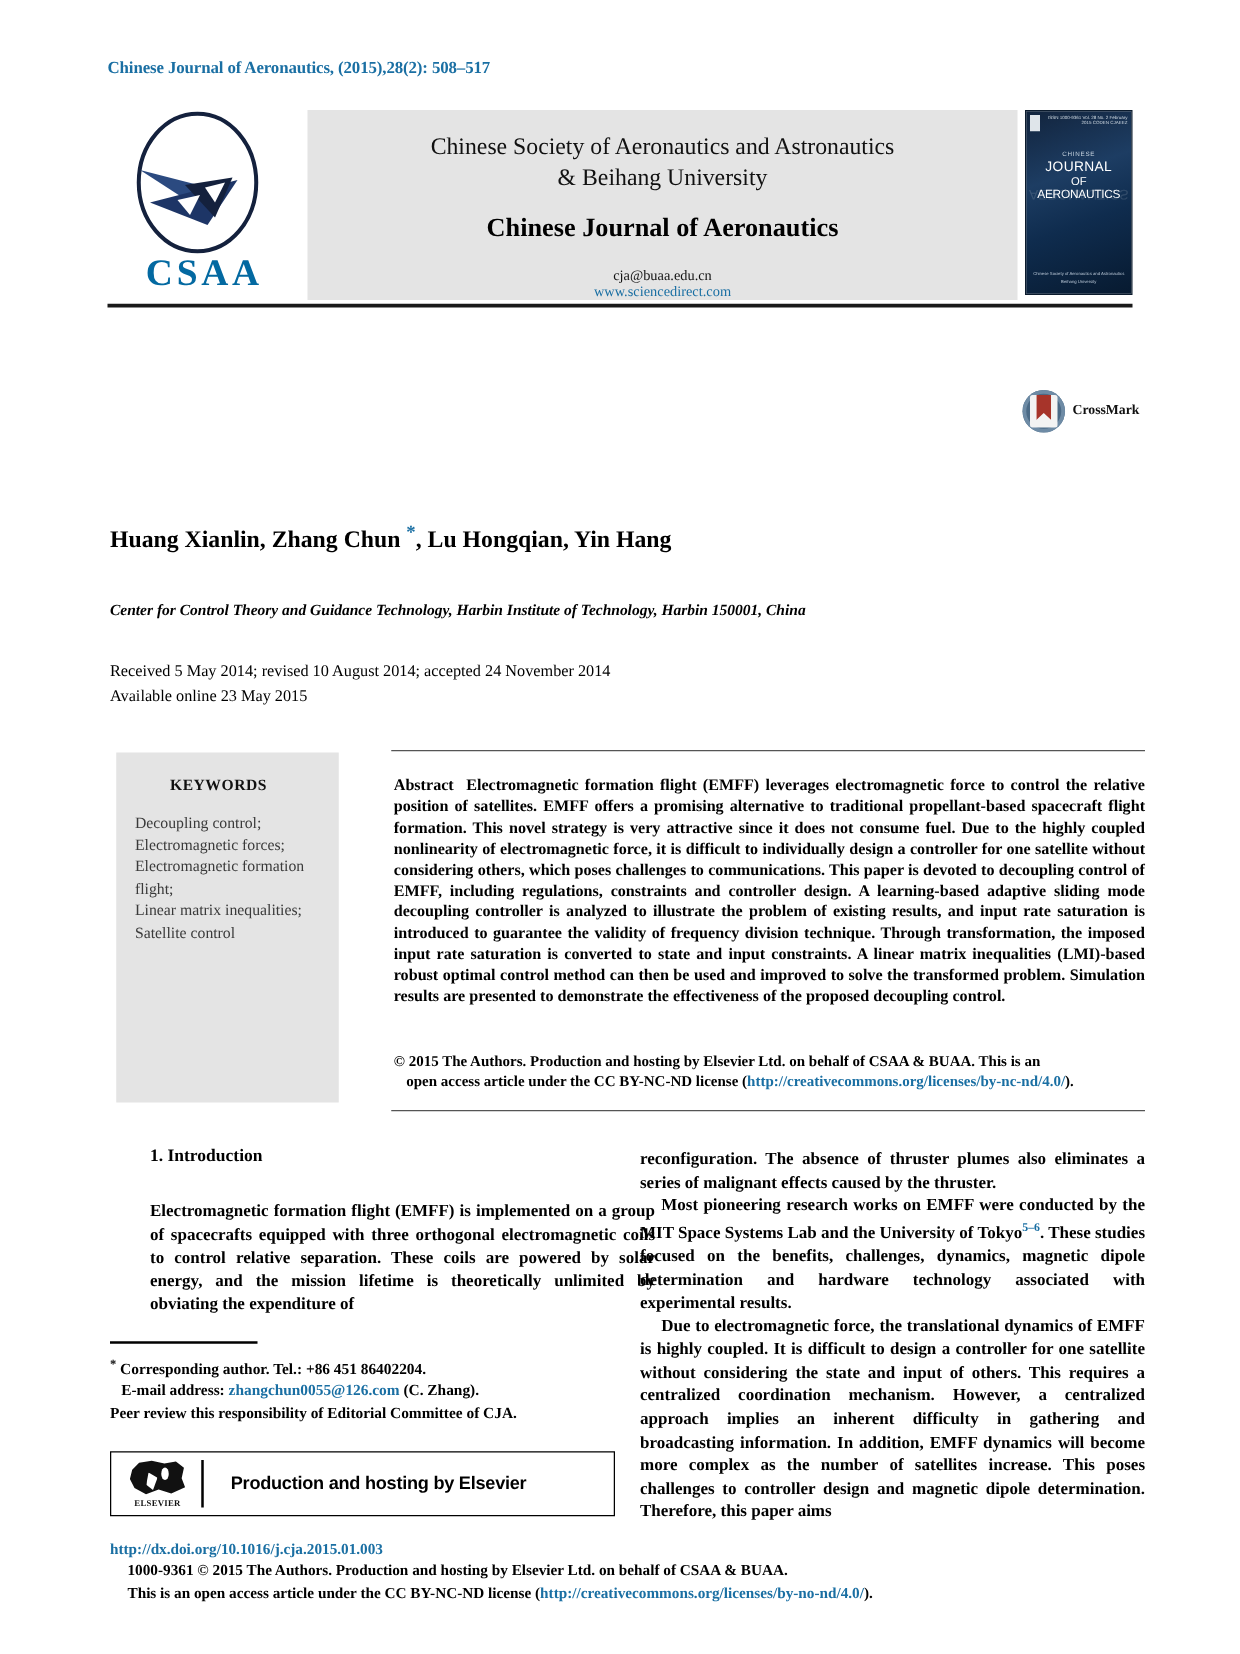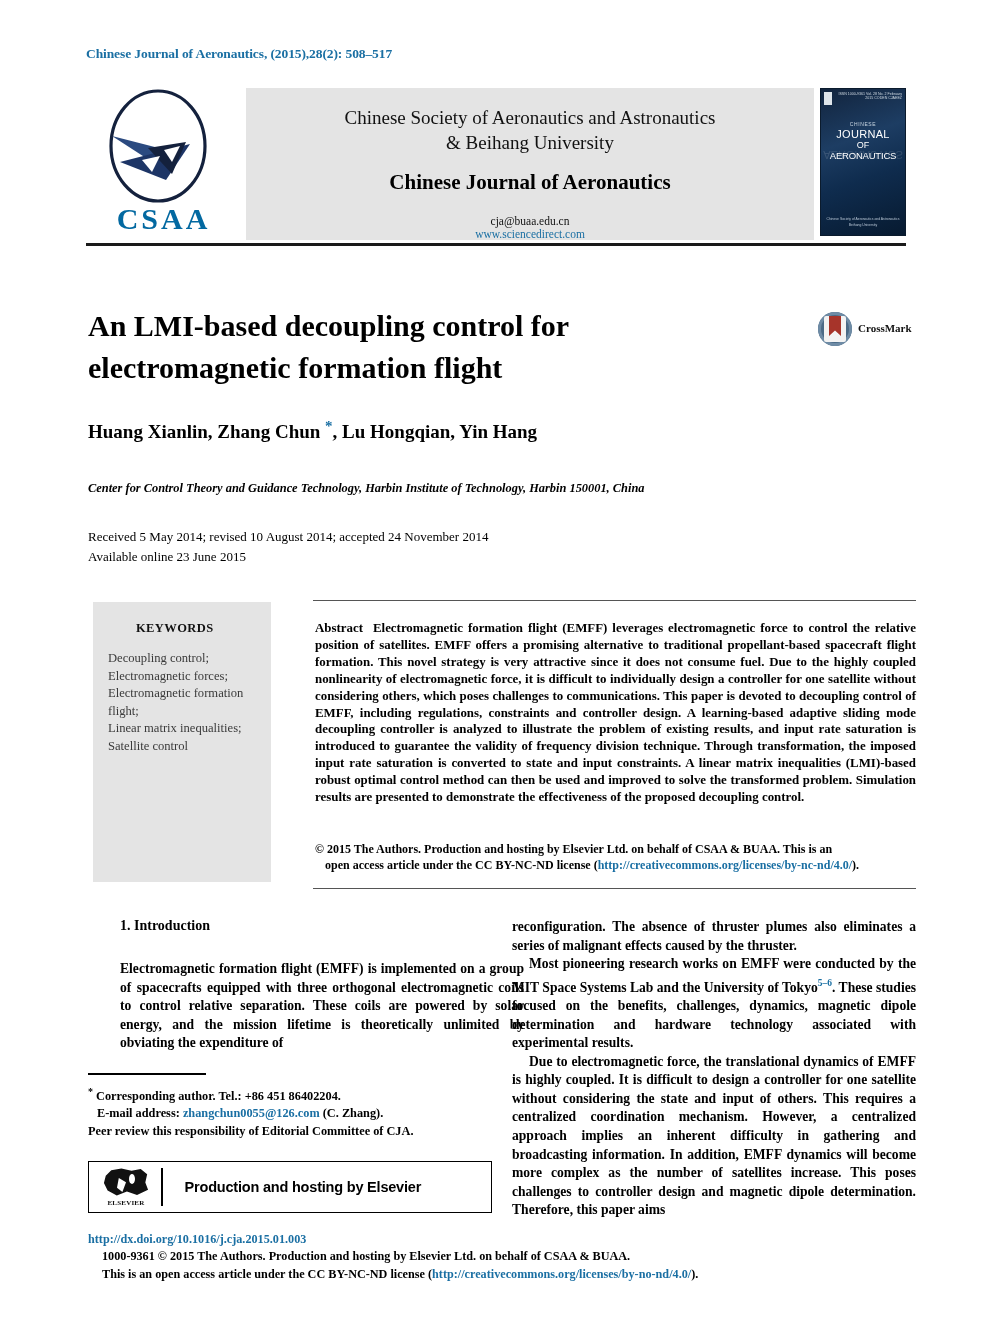--- a/index.html
+++ b/index.html
@@ -504,37 +504,36 @@
       </div>
       <div class="cover-ghost">AERONAUTICS</div>
       <div class="cover-foot">
         <div>Chinese Society of Aeronautics and Astronautics</div>
         <div>Beihang University</div>
       </div>
     </div>
   </div>
   <div class="mast-rule"></div>
 
-  <div class="title">An LMI-based decoupling control for electromagnetic formation flight</div>
 
   <div class="crossmark">
     <div class="cm-badge">
       <div class="cm-inner"></div>
       <div class="cm-ribbon"></div>
     </div>
     <div class="cm-label">CrossMark</div>
   </div>
 
   <div class="authors"><span>Huang Xianlin, Zhang Chun </span><span class="corr-star">*</span><span>, Lu Hongqian, Yin Hang</span></div>
 
   <div class="affiliation">Center for Control Theory and Guidance Technology, Harbin Institute of Technology, Harbin 150001, China</div>
 
   <div class="dates">
     <div>Received 5 May 2014; revised 10 August 2014; accepted 24 November 2014</div>
-    <div>Available online 23 June 2015</div>
+    <div>Available online 23 May 2015</div>
   </div>
 
   <div class="abs-rule-top"></div>
 
   <div class="keywords-box">
     <div class="kw-head">KEYWORDS</div>
     <div class="kw-item">Decoupling control;</div>
     <div class="kw-item">Electromagnetic forces;</div>
     <div class="kw-item">Electromagnetic formation</div>
     <div class="kw-item">flight;</div>

